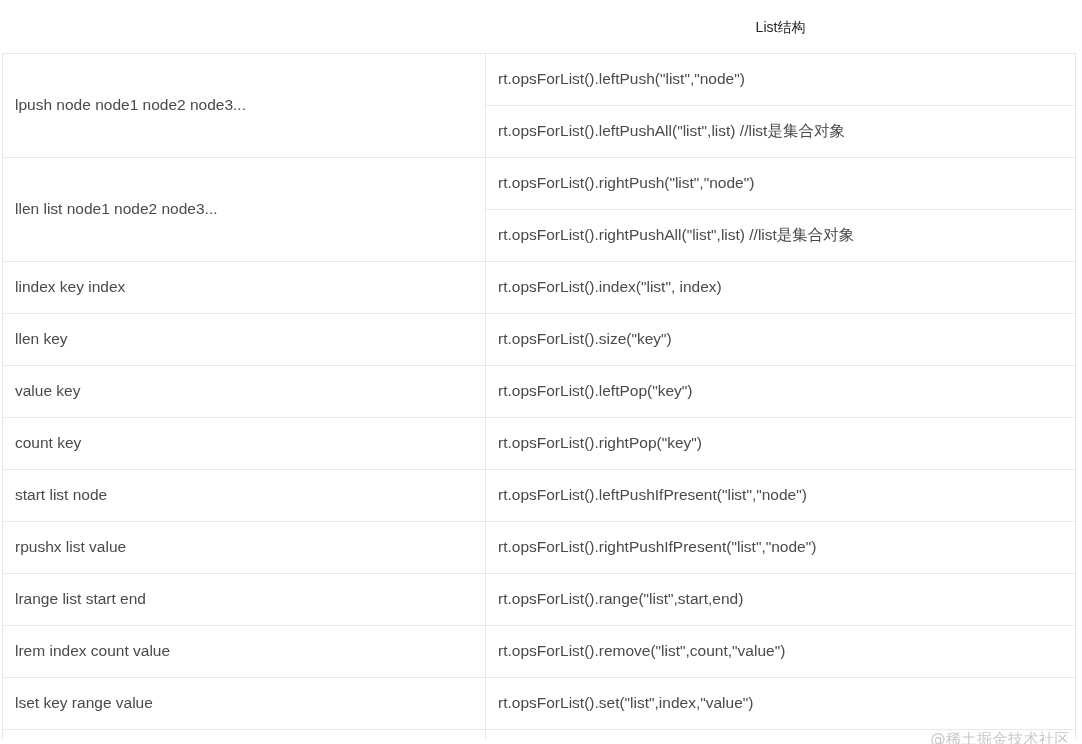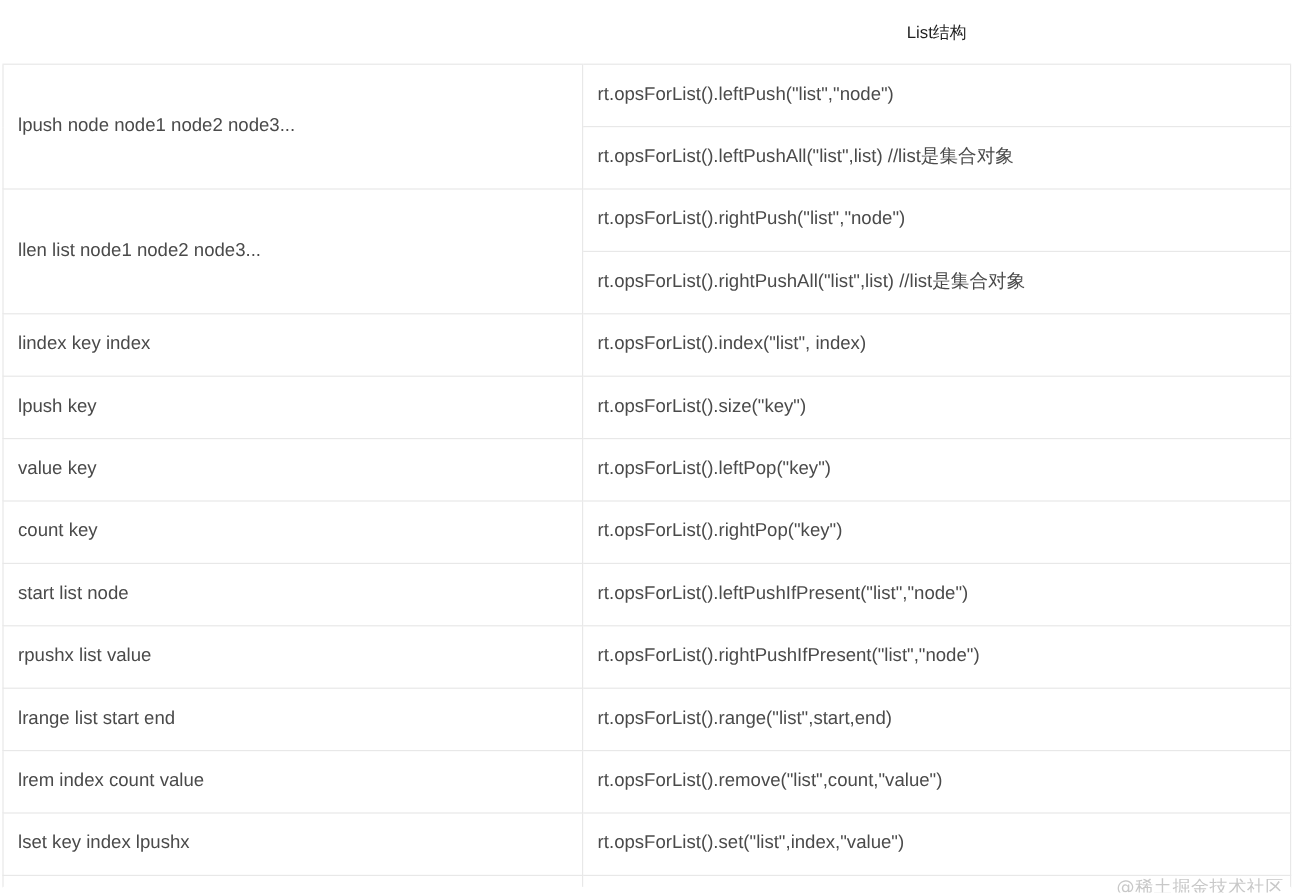--- a/index.html
+++ b/index.html
@@ -129,21 +129,21 @@
           <td class="api-cell">rt.opsForList().rightPush("list","node")</td>
         </tr>
         <tr class="sub-row">
           <td class="api-cell">rt.opsForList().rightPushAll("list",list) //list是集合对象</td>
         </tr>
         <tr class="data-row">
           <td class="cmd-cell">lindex key index</td>
           <td class="api-cell">rt.opsForList().index("list", index)</td>
         </tr>
         <tr class="data-row">
-          <td class="cmd-cell">lpush key</td>
+          <td class="cmd-cell">llen key</td>
           <td class="api-cell">rt.opsForList().size("key")</td>
         </tr>
         <tr class="data-row">
           <td class="cmd-cell">value key</td>
           <td class="api-cell">rt.opsForList().leftPop("key")</td>
         </tr>
         <tr class="data-row">
           <td class="cmd-cell">count key</td>
           <td class="api-cell">rt.opsForList().rightPop("key")</td>
         </tr>
@@ -157,21 +157,21 @@
         </tr>
         <tr class="data-row">
           <td class="cmd-cell">lrange list start end</td>
           <td class="api-cell">rt.opsForList().range("list",start,end)</td>
         </tr>
         <tr class="data-row">
           <td class="cmd-cell">lrem index count value</td>
           <td class="api-cell">rt.opsForList().remove("list",count,"value")</td>
         </tr>
         <tr class="data-row">
-          <td class="cmd-cell">lset key index lpushx</td>
+          <td class="cmd-cell">lset key range value</td>
           <td class="api-cell">rt.opsForList().set("list",index,"value")</td>
         </tr>
         <tr class="partial-row">
           <td></td>
           <td></td>
         </tr>
       </tbody>
   </table>
 
   <div class="watermark">@稀土掘金技术社区</div>

